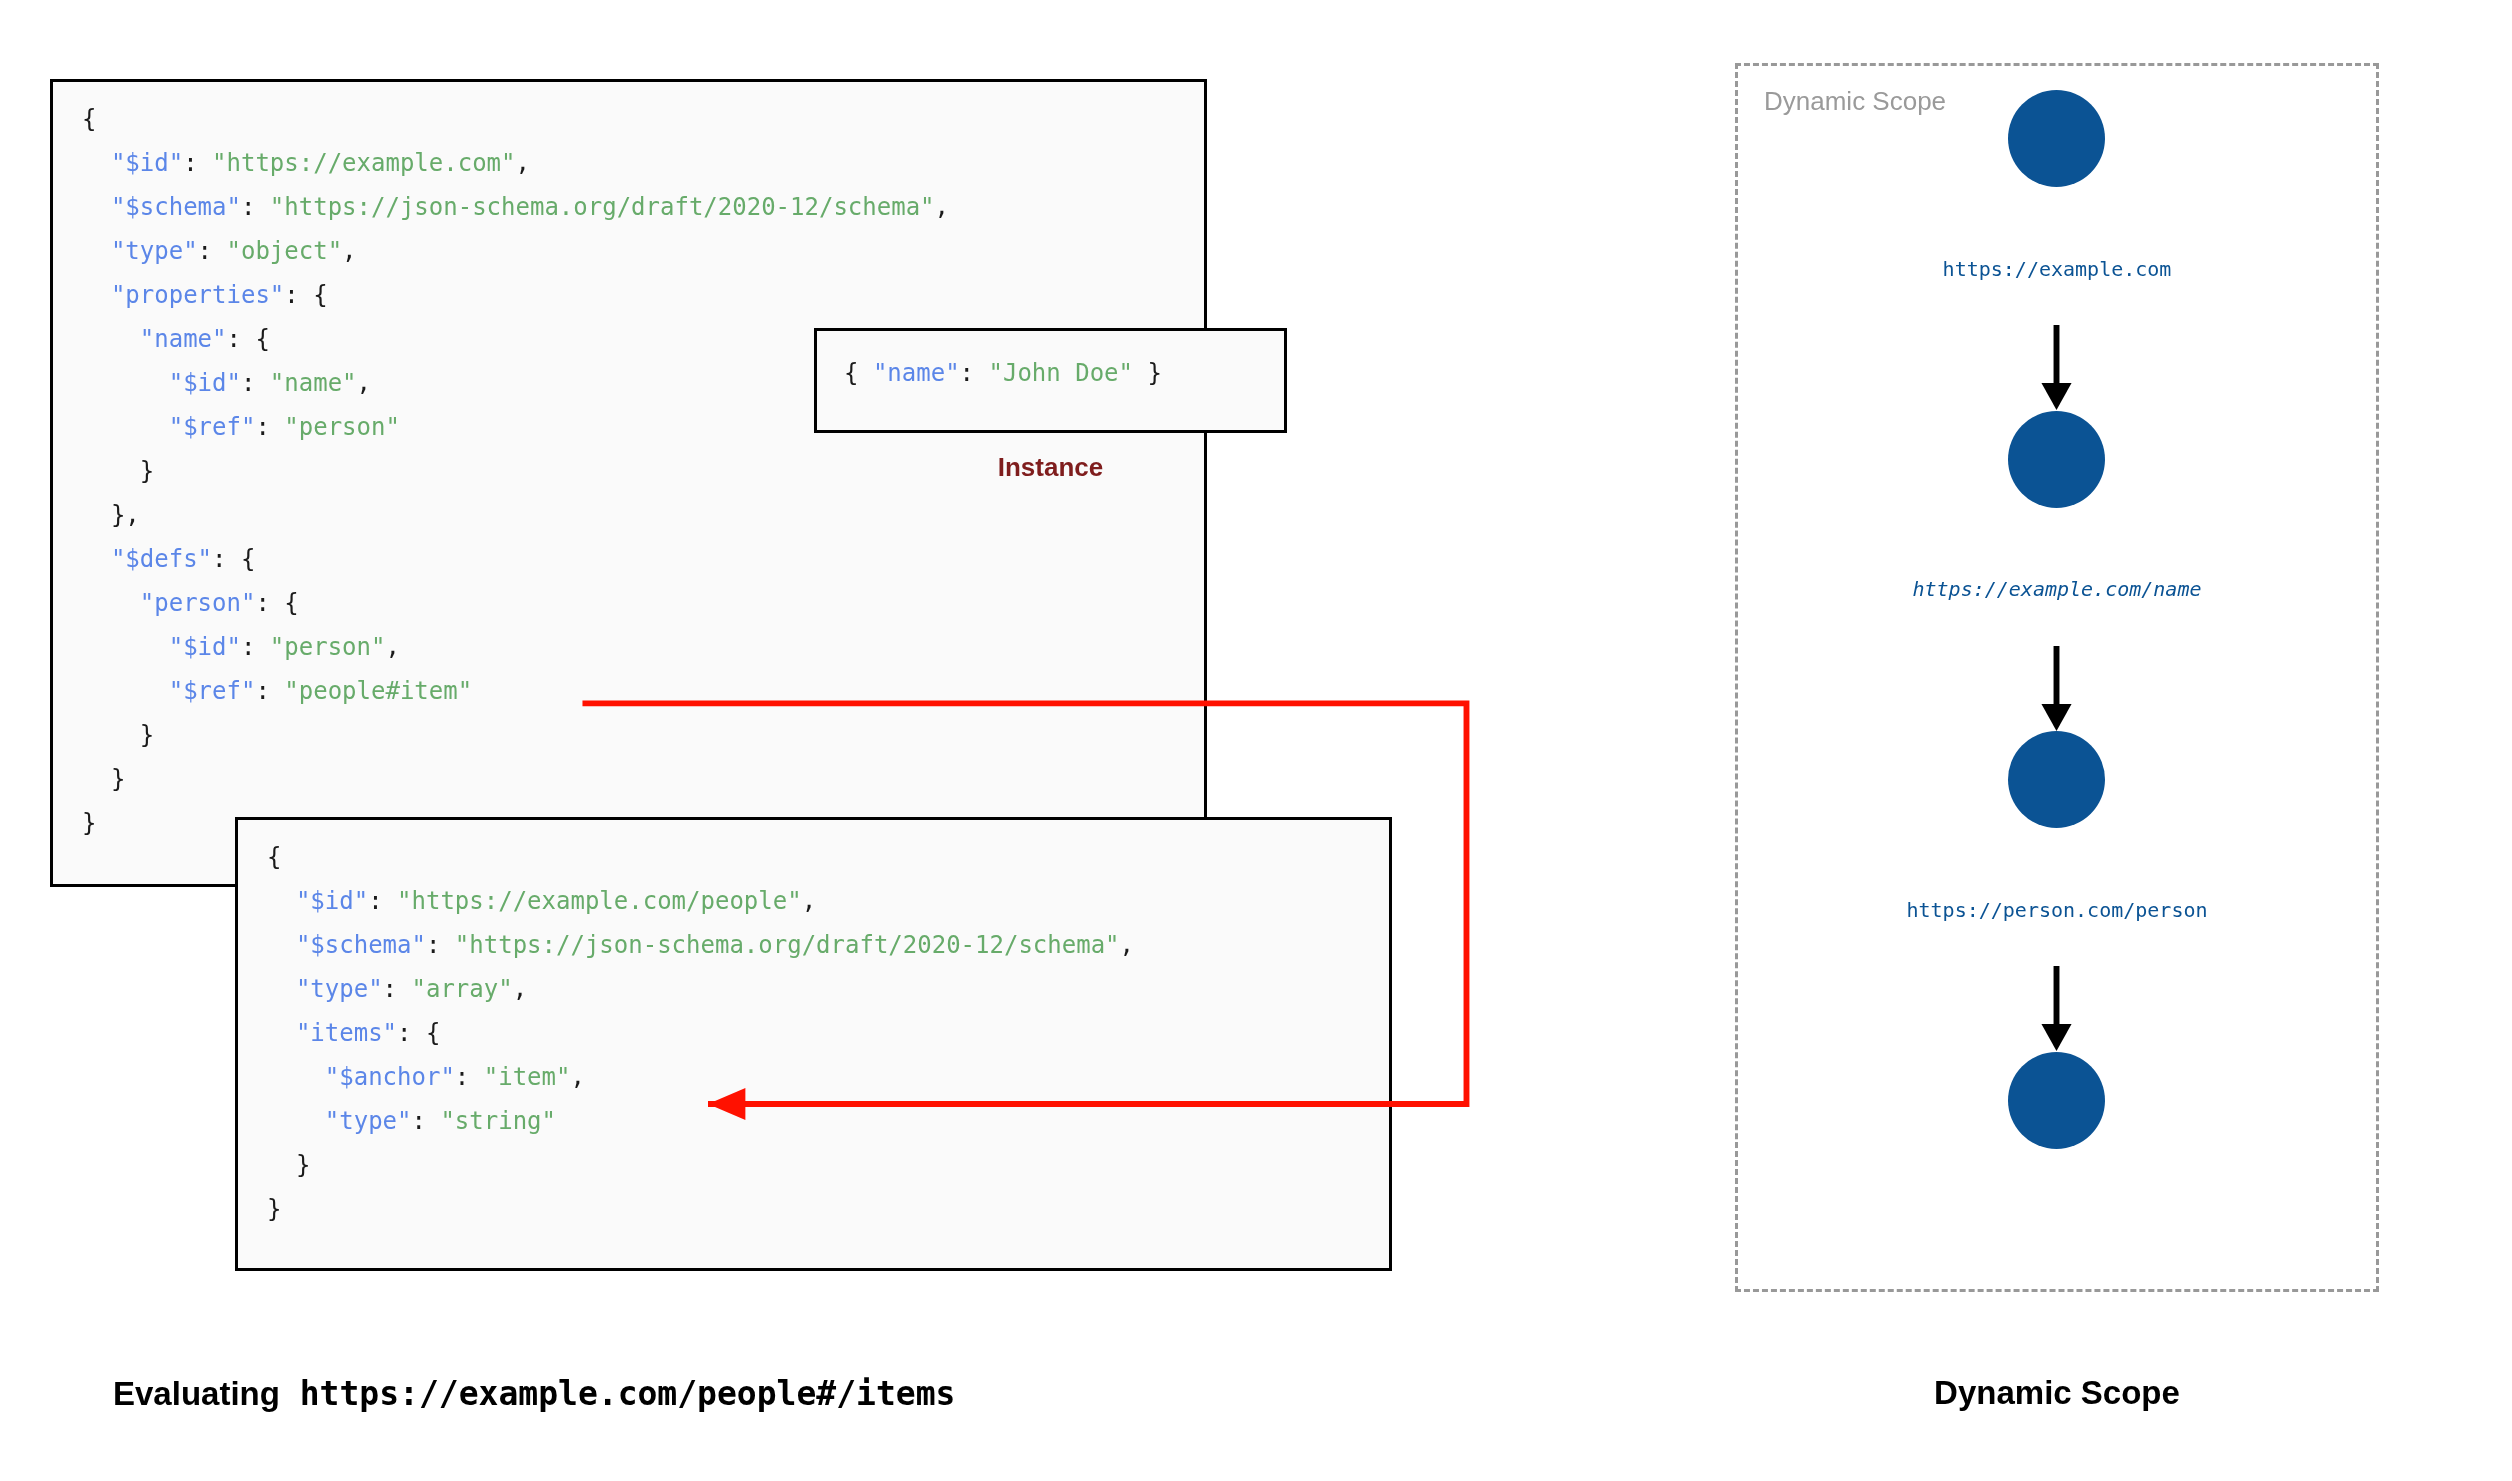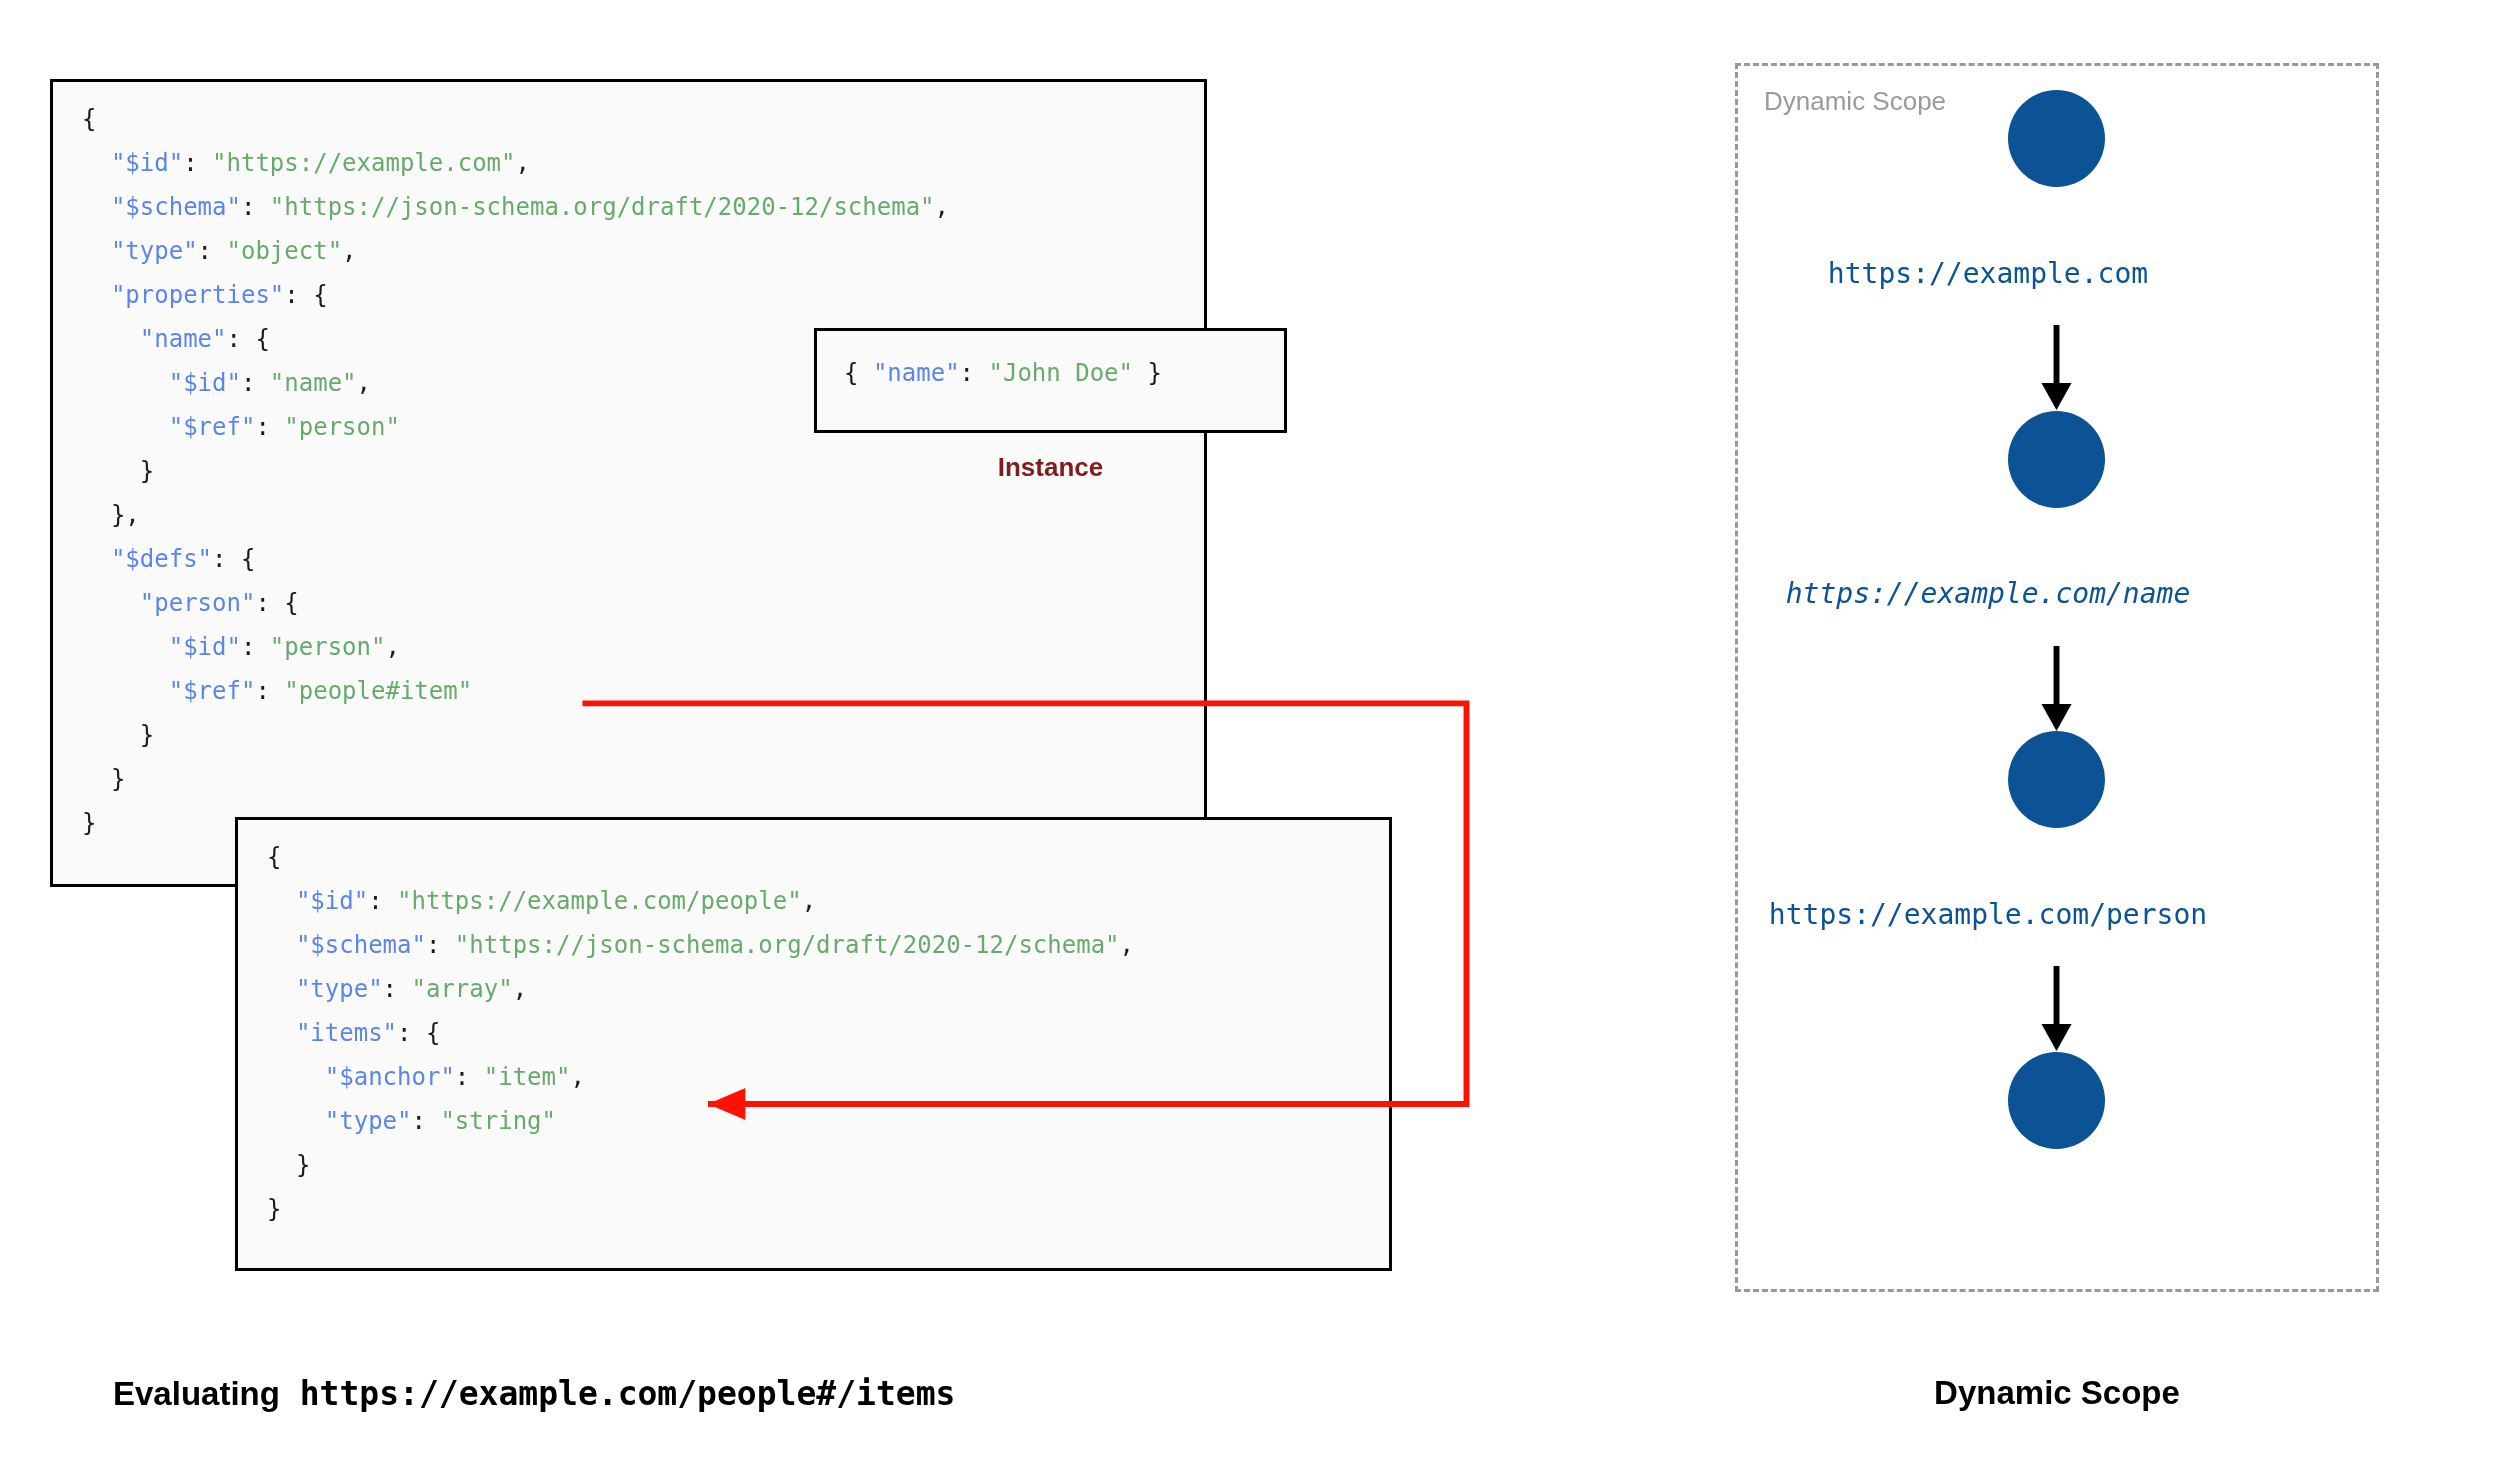--- a/index.html
+++ b/index.html
@@ -84,24 +84,24 @@
     position: absolute;
     width: 97px;
     height: 97px;
     border-radius: 50%;
     background: #0b5394;
     z-index: 3;
   }
   .node-label {
     position: absolute;
     width: 644px;
-    left: 1666px;
+    left: 1735px;
     text-align: center;
     font-family: "DejaVu Sans Mono", "Liberation Mono", monospace;
-    font-size: 28px;
+    font-size: 20px;
     color: #0b5394;
     z-index: 3;
   }
   .scope-arrow { position: absolute; z-index: 3; pointer-events: none; }
 
   
   .caption {
     position: absolute;
     font-size: 33px;
     color: #000000;
@@ -171,21 +171,21 @@
   </svg>
 
   <div class="node-circle" style="left:2008px; top:411px;"></div>
   <div class="node-label" style="top:577px;font-style:italic;">https://example.com/name</div>
   <svg class="scope-arrow" style="left:2035px; top:646px;" width="43" height="86" viewBox="0 0 80 160">
     <line x1="40" y1="0" x2="40" y2="115" stroke="#000" stroke-width="11"></line>
     <polygon points="40,158 12,108 68,108" fill="#000"></polygon>
   </svg>
 
   <div class="node-circle" style="left:2008px; top:731px;"></div>
-  <div class="node-label" style="top:898px;">https://example.com/person</div>
+  <div class="node-label" style="top:898px;">https://person.com/person</div>
   <svg class="scope-arrow" style="left:2035px; top:966px;" width="43" height="86" viewBox="0 0 80 160">
     <line x1="40" y1="0" x2="40" y2="115" stroke="#000" stroke-width="11"></line>
     <polygon points="40,158 12,108 68,108" fill="#000"></polygon>
   </svg>
 
   <div class="node-circle" style="left:2008px; top:1052px;"></div>
 
   <div class="caption caption-left"><span class="bold">Evaluating</span><span class="mono"> https://example.com/people#/items</span></div>
 
   <div class="caption caption-right">Dynamic Scope</div>

